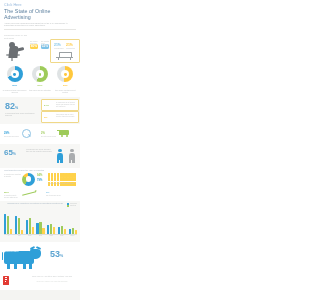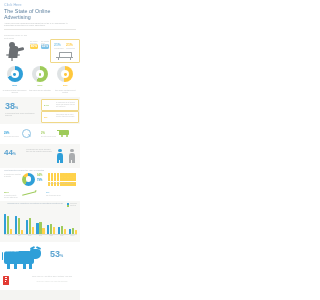--- a/index.html
+++ b/index.html
@@ -247,21 +247,21 @@
     <div class="dcell">
       <div class="donut" style="background:conic-gradient(#ffc83d 0 53%, #dfe3e4 53% 100%);">
         <div class="dot" style="background:#ffc83d;"></div>
       </div>
       <div class="dval" style="color:#ffc83d;"><span>53</span><span>%</span></div>
       <div class="dcap">think online advertising is not effective</div>
     </div>
   </div>
 
   <div class="b68">
-    <div class="big big68"><span style="font-size:9px;">38</span><span>%</span></div>
+    <div class="big big68"><span style="font-size:9px;">82</span><span>%</span></div>
     <div class="big68cap">of consumers think online advertising is annoying</div>
 
     <div class="cbox cbox1">
       <div class="cval" style="color:#9ecb5a;"><span>54</span><span>%</span></div>
       <div class="ctxt">of consumers do not click on banner ads because they do not trust them</div>
     </div>
     <div class="cbox cbox2">
       <div class="cval" style="color:#ffc83d;"><span>3</span><span>%</span></div>
       <div class="ctxt">think banner ads are more effective than other formats</div>
     </div>
@@ -279,21 +279,21 @@
     <div class="icap" style="left:41px;top:12px;width:15px;">buy after seeing an ad</div>
     <div class="cart">
       <div class="cart-h"></div>
         <div class="cart-b"></div>
       <div class="cart-w" style="left:4px;"></div>
         <div class="cart-w" style="left:9px;"></div>
     </div>
   </div>
 
   <div class="b44">
-    <div class="big big44"><span style="font-size:8px;">44</span><span>%</span></div>
+    <div class="big big44"><span style="font-size:8px;">65</span><span>%</span></div>
     <div class="t44">of consumers say online ads make them feel the product is less credible</div>
     <div class="person" style="left:56px;">
       <div class="p-head" style="background:#2f9fd8;"></div>
       <div class="p-body" style="background:#2f9fd8;"></div>
       <div class="p-l1" style="background:#2f9fd8;"></div>
         <div class="p-l2" style="background:#2f9fd8;"></div>
     </div>
     <div class="person" style="left:68px;">
       <div class="p-head" style="background:#a9acae;"></div>
       <div class="p-body" style="background:#a9acae;"></div>

